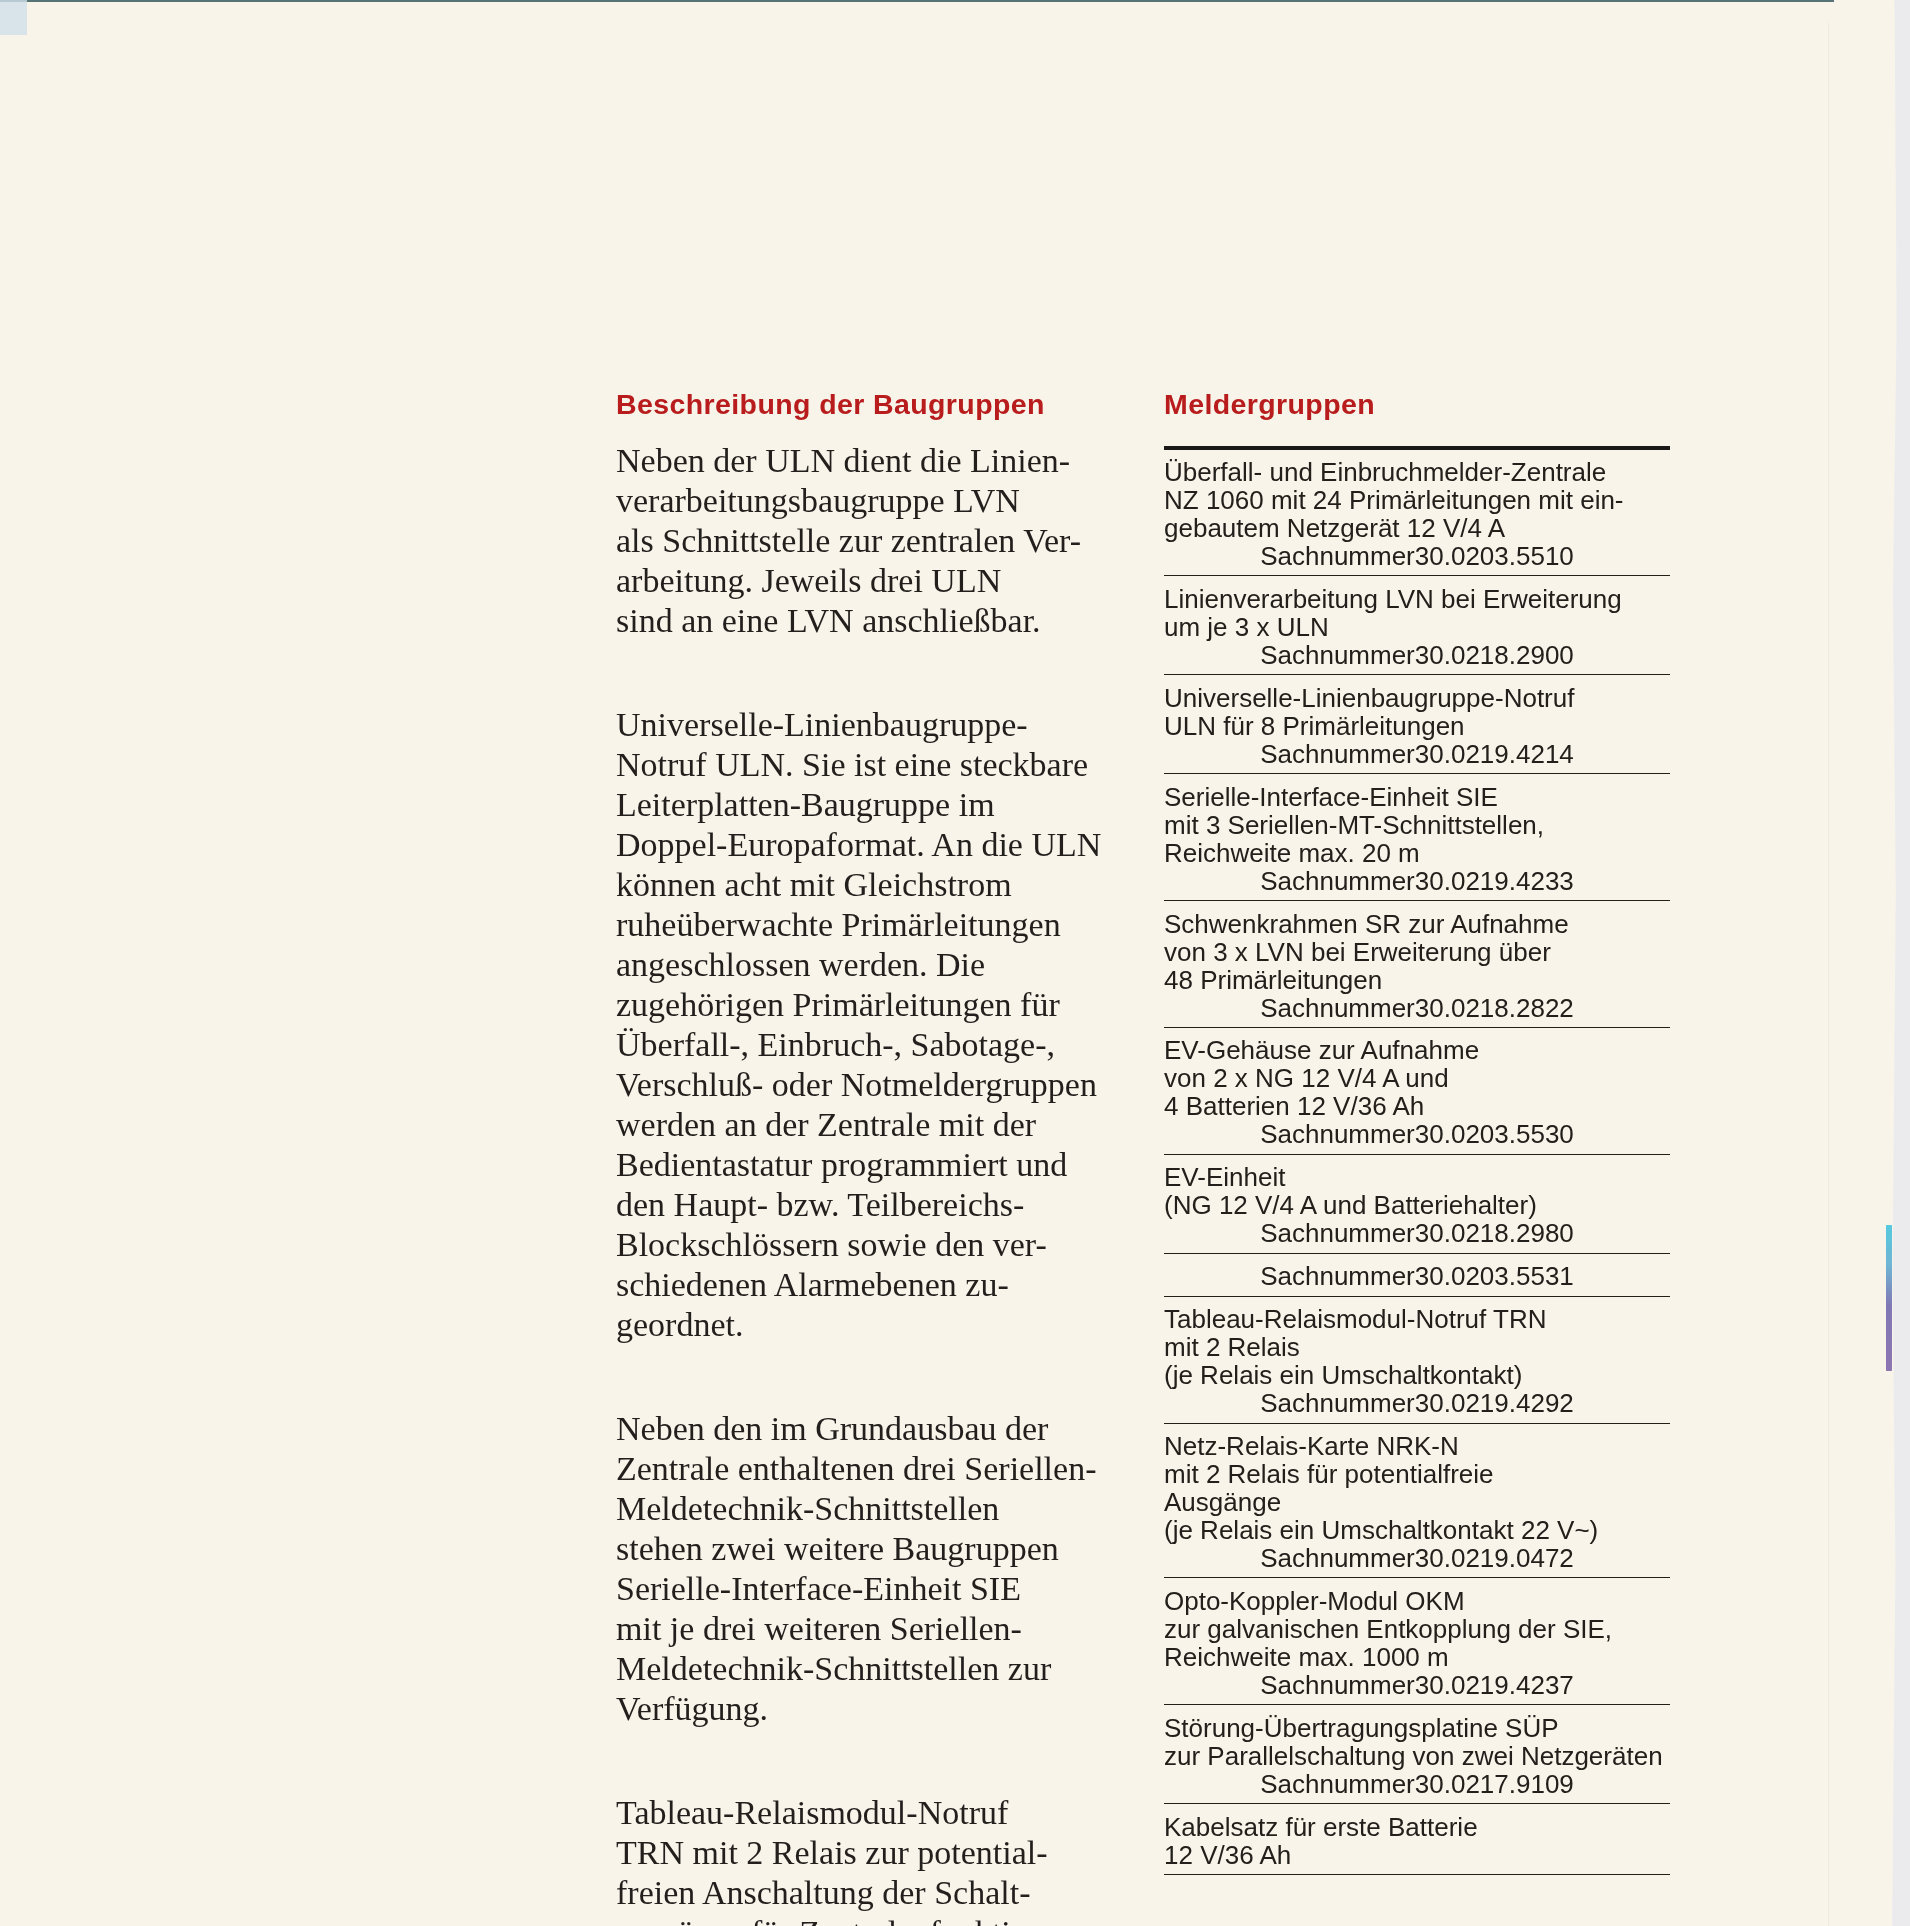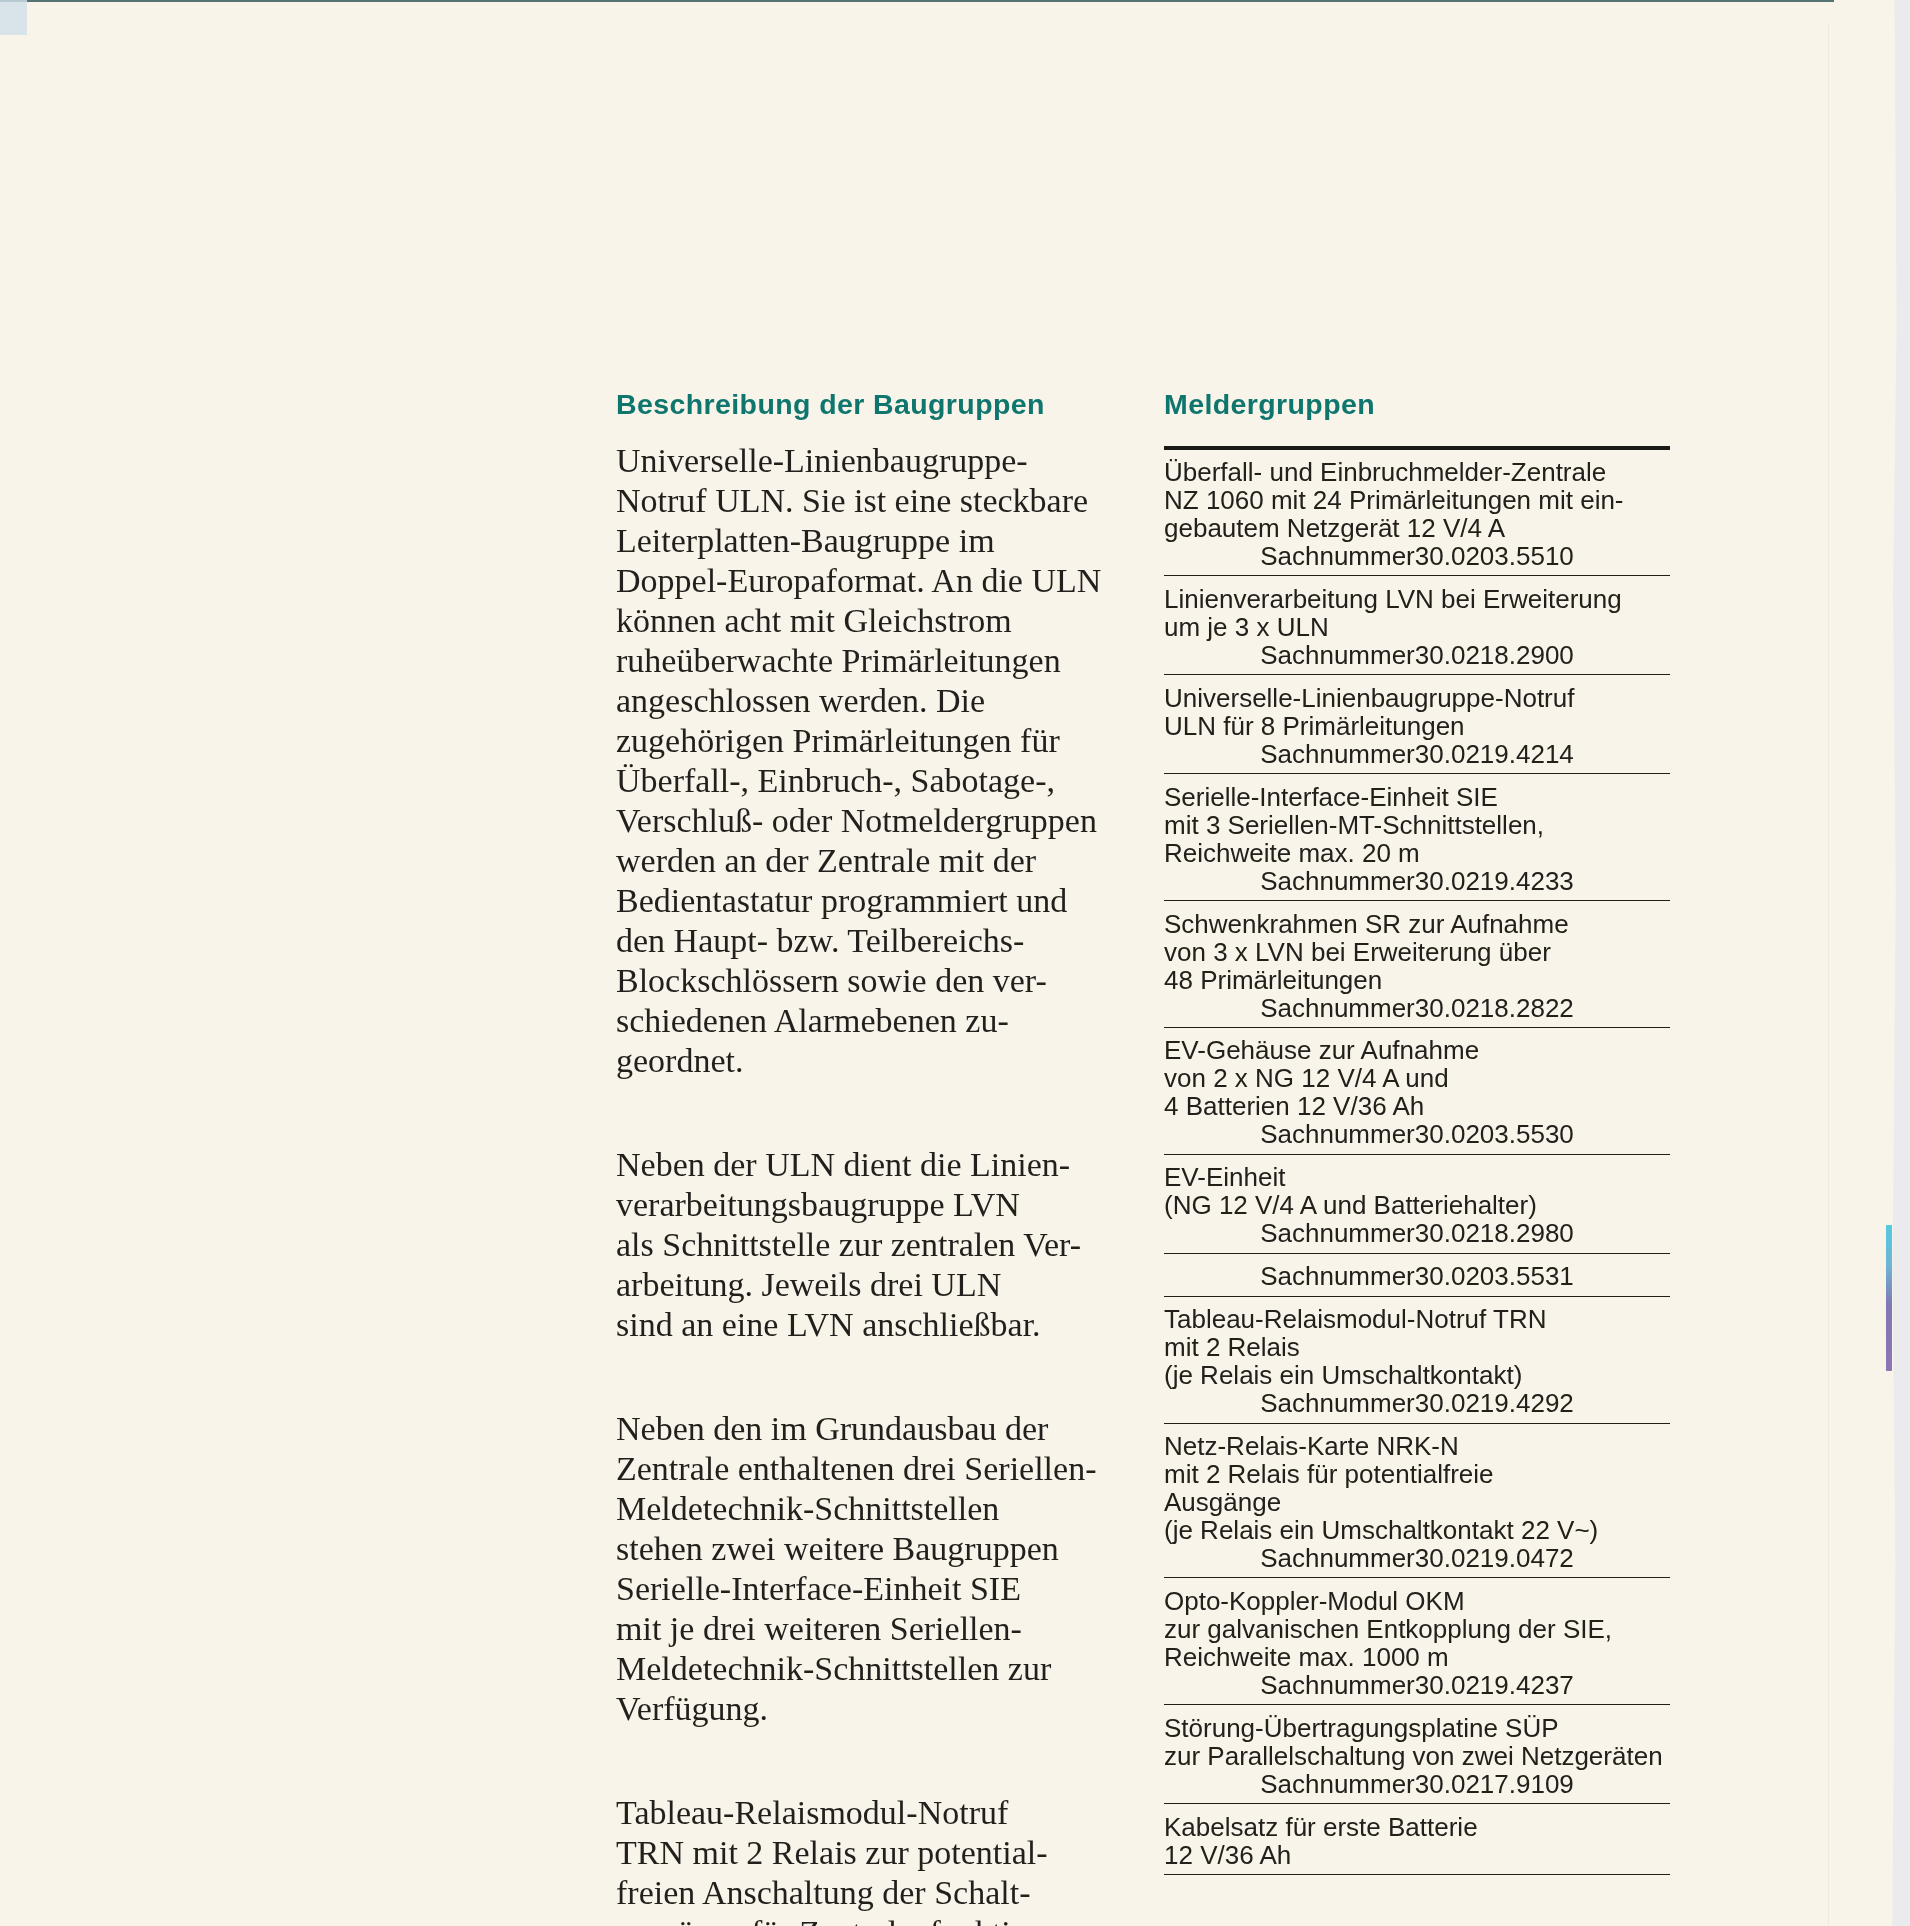--- a/index.html
+++ b/index.html
@@ -17,21 +17,21 @@
     clip-path:polygon(18% 0,100% 0,100% 100%,30% 100%,10% 92%,26% 80%,6% 71%,22% 58%,8% 47%,24% 33%,10% 22%,28% 12%);
   }
   .edge-crease{position:absolute;top:23px;left:1828px;width:1.2px;height:2679px;background:rgba(120,110,90,.07);}
   .blue-sliver{
     position:absolute;left:1886px;top:1225px;width:6.2px;height:146px;
     background:linear-gradient(#39c2dd 0%,#58a8cf 28%,#6a62ab 55%,#7a5fa8 100%);
     opacity:.85;border-radius:0.8px;
   }
   
   .col-heading{
-    font-size:28.5px;font-weight:bold;letter-spacing:0.4px;color:#0f766e;
+    font-size:28.5px;font-weight:bold;letter-spacing:0.4px;color:#b91c1c;
     margin:0;line-height:35px;white-space:nowrap;
   }
   
   .left-col{position:absolute;left:616px;top:387px;width:516px;}
   .paragraphs{margin-top:18.5px;}
   .paragraphs p{
     font-family:"Liberation Serif",serif;
     font-size:34px;line-height:40px;margin:0 0 64px 0;
     white-space:pre-line;color:#221f1c;
   }
@@ -52,41 +52,41 @@
 
   <div class="top-edge"></div>
   <div class="top-corner"></div>
   <div class="scan-right-margin"></div>
   <div class="edge-crease"></div>
   <div class="blue-sliver"></div>
 
   <div class="left-col">
     <h2 class="col-heading">Beschreibung der Baugruppen</h2>
     <div class="paragraphs" id="left-paragraphs">
+        <p>Neben der ULN dient die Linien-
+verarbeitungsbaugruppe LVN
+als Schnittstelle zur zentralen Ver-
+arbeitung. Jeweils drei ULN
+sind an eine LVN anschließbar.</p>
         <p>Universelle-Linienbaugruppe-
 Notruf ULN. Sie ist eine steckbare
 Leiterplatten-Baugruppe im
 Doppel-Europaformat. An die ULN
 können acht mit Gleichstrom
 ruheüberwachte Primärleitungen
 angeschlossen werden. Die
 zugehörigen Primärleitungen für
 Überfall-, Einbruch-, Sabotage-,
 Verschluß- oder Notmeldergruppen
 werden an der Zentrale mit der
 Bedientastatur programmiert und
 den Haupt- bzw. Teilbereichs-
 Blockschlössern sowie den ver-
 schiedenen Alarmebenen zu-
 geordnet.</p>
-        <p>Neben der ULN dient die Linien-
-verarbeitungsbaugruppe LVN
-als Schnittstelle zur zentralen Ver-
-arbeitung. Jeweils drei ULN
-sind an eine LVN anschließbar.</p>
         <p>Neben den im Grundausbau der
 Zentrale enthaltenen drei Seriellen-
 Meldetechnik-Schnittstellen
 stehen zwei weitere Baugruppen
 Serielle-Interface-Einheit SIE
 mit je drei weiteren Seriellen-
 Meldetechnik-Schnittstellen zur
 Verfügung.</p>
         <p>Tableau-Relaismodul-Notruf
 TRN mit 2 Relais zur potential-

